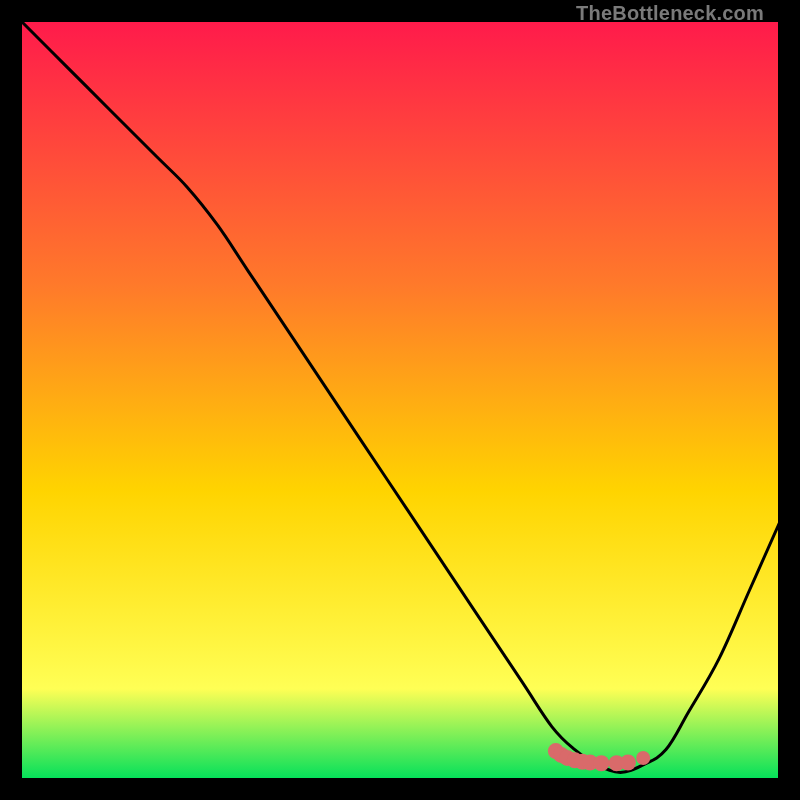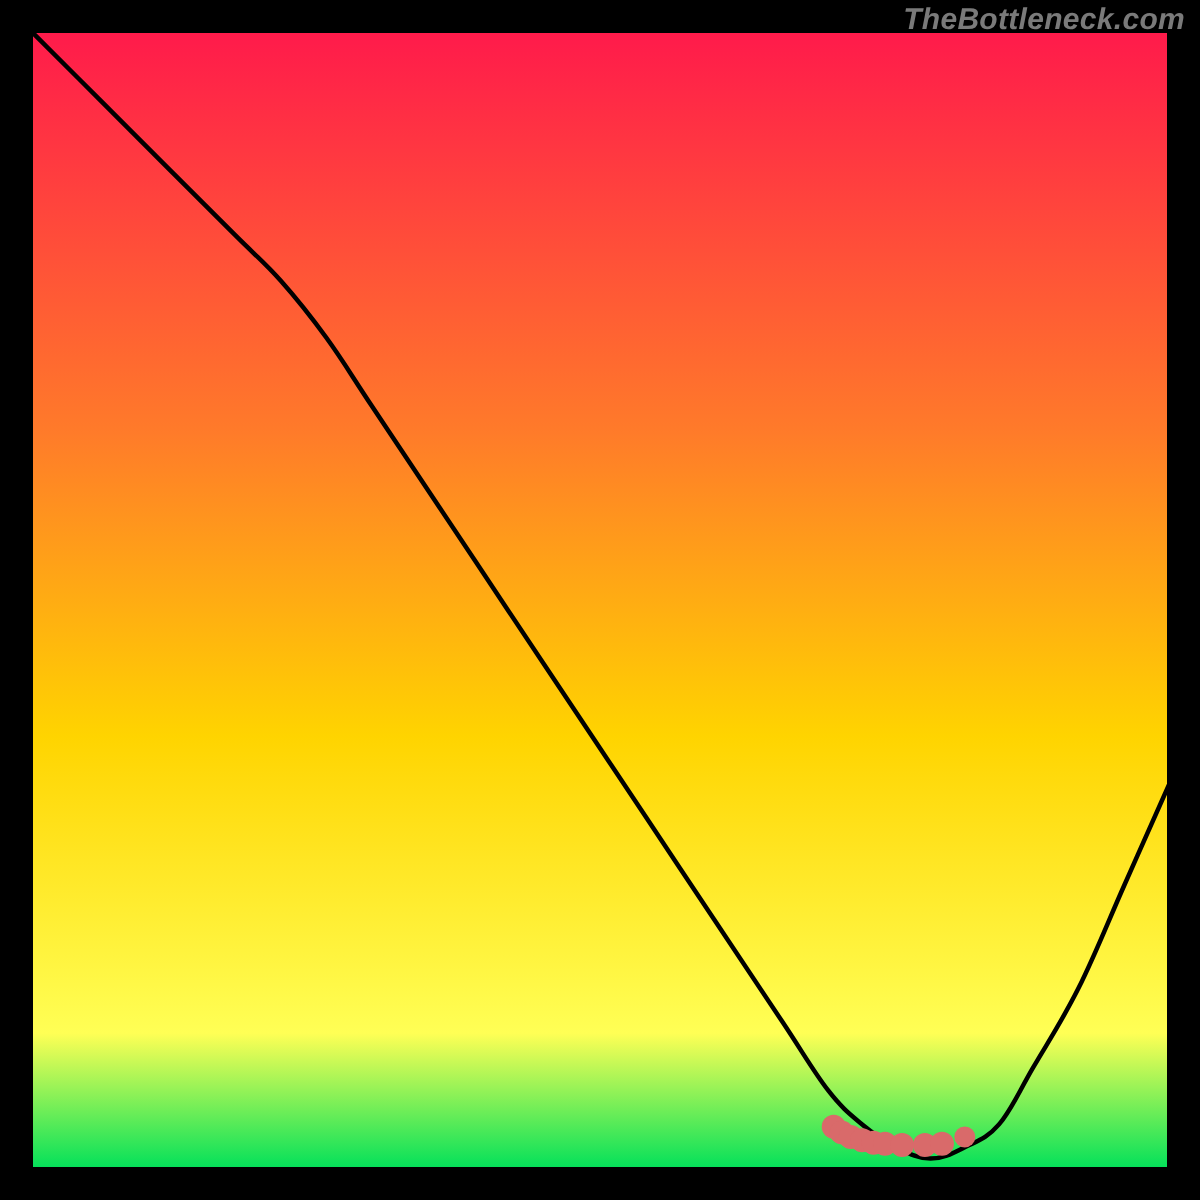--- a/index.html
+++ b/index.html
@@ -14,27 +14,26 @@
     position: absolute;
     left: 20px;
     top: 20px;
     width: 760px;
     height: 760px;
     background: #000;
   }
   .watermark {
     position: absolute;
     top: 2px;
-    right: 10px;
+    right: 36px;
     font-family: Arial, Helvetica, sans-serif;
     font-size: 20px;
     color: #7a7a7a;
     font-weight: 600;
     letter-spacing: 0.2px;
-    font-style: italic;
   }
 </style>
 </head>
 <body>
 
 <div class="frame">
   <svg class="plot-svg" width="760" height="760" viewBox="0 0 760 760">
     <defs>
       <linearGradient id="bg-grad" x1="0" y1="0" x2="0" y2="1">
         <stop offset="0%" stop-color="#ff1a4b"></stop>

